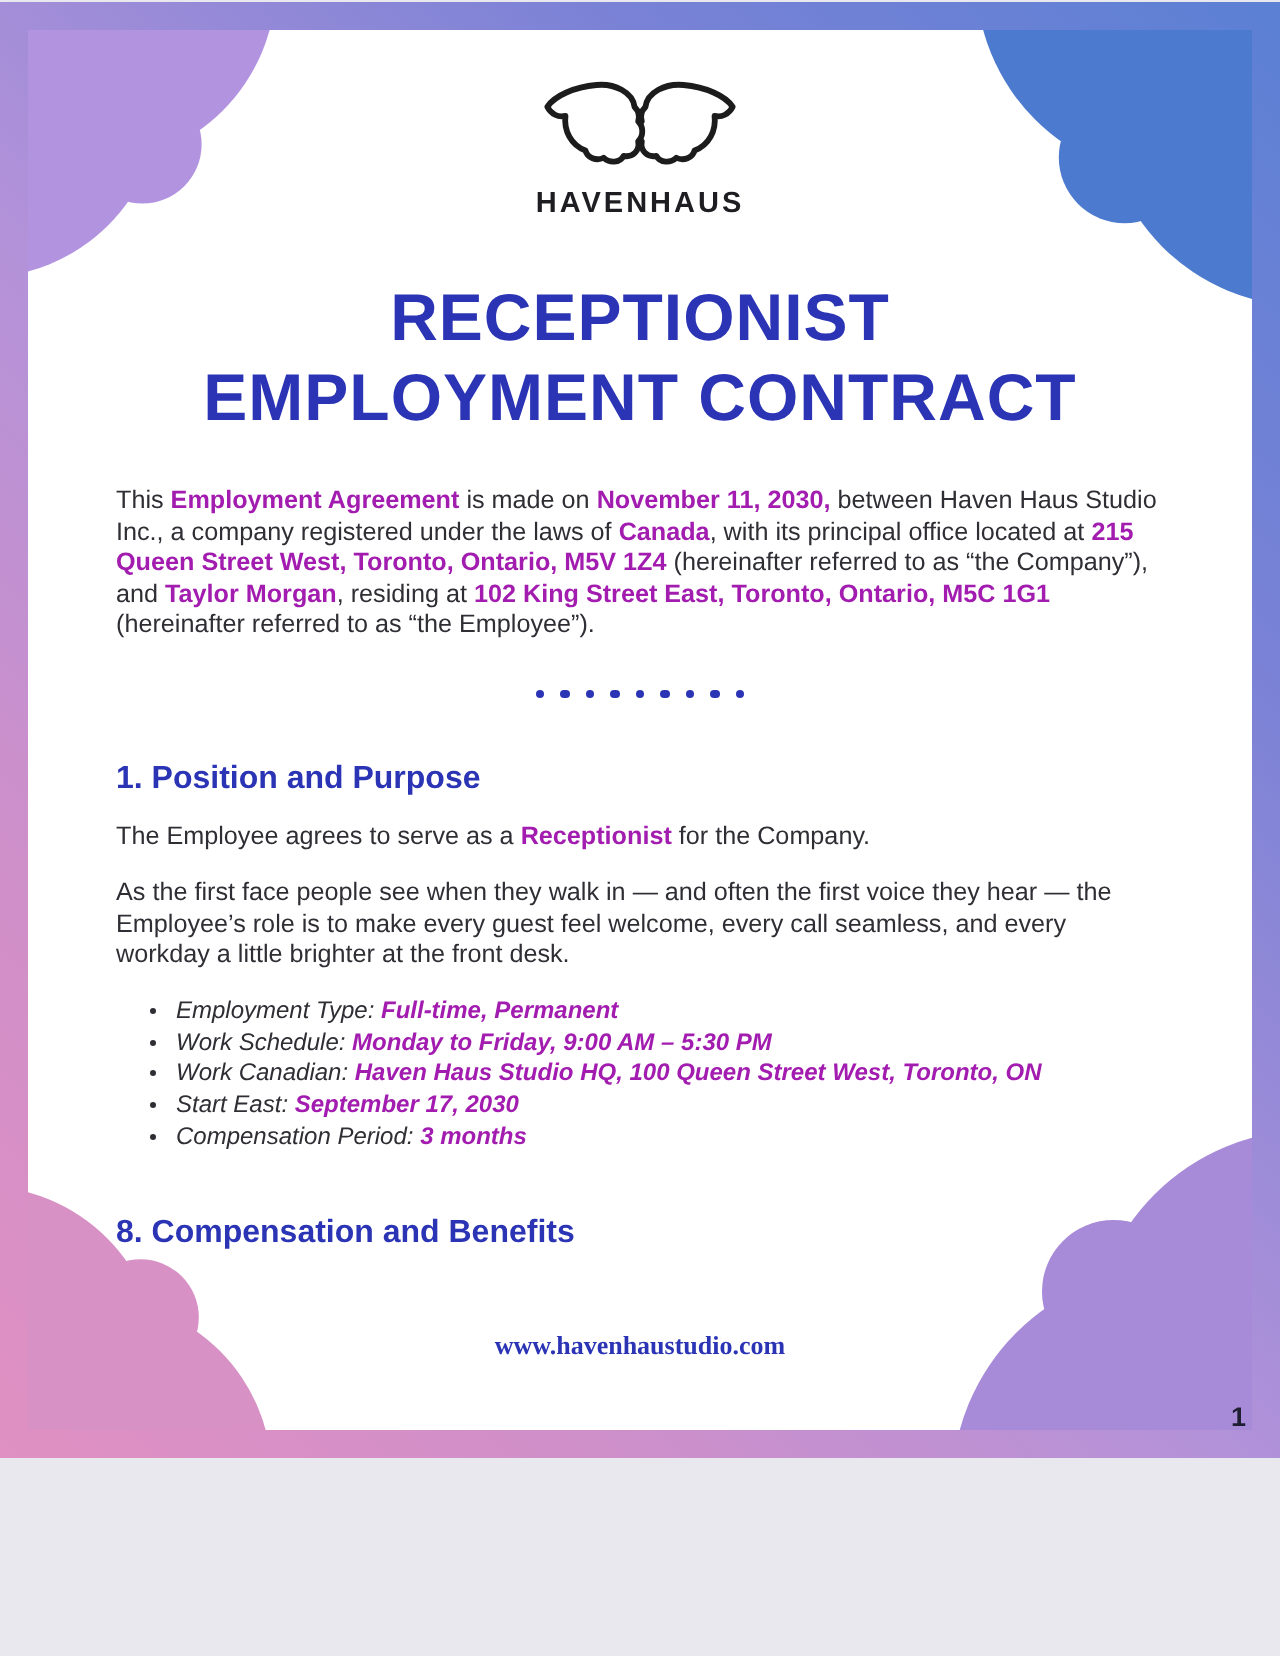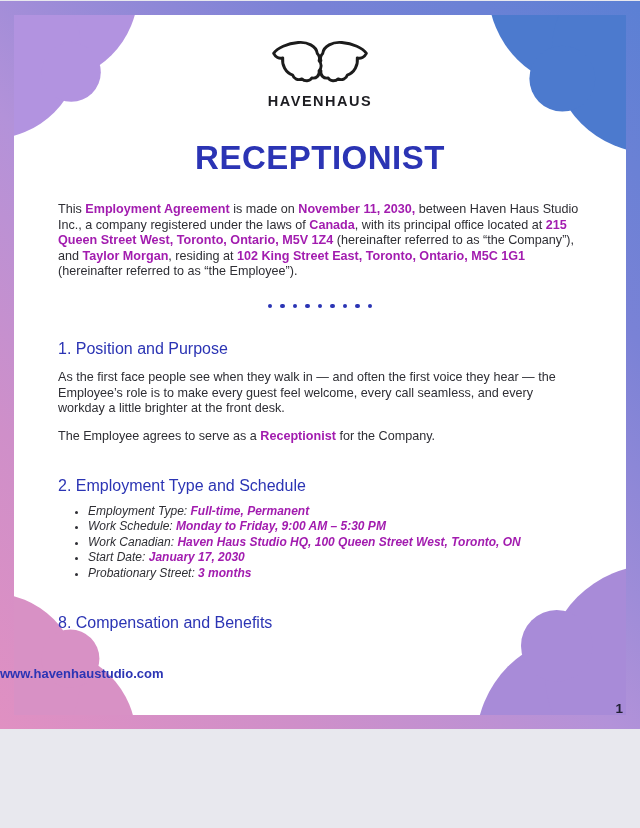--- a/index.html
+++ b/index.html
@@ -41,30 +41,30 @@
     margin-top: 24px; font-size: 12.6px; line-height: 15.5px; color: #2e2e34;
   }
   b { font-weight: 700; color: #a21caf; }
   .dots { margin: 24px auto 0; display: flex; justify-content: center; gap: 8px; }
   .dots i {
     width: 4.5px; height: 4.5px; border-radius: 50%;
     background: var(--accent-blue, #2b34b4); display: block;
   }
   .section-heading {
     margin-top: 32px; color: var(--accent-blue, #2b34b4);
-    font-weight: 400; font-size: 16px; line-height: 18px;
+    font-weight: 700; font-size: 16px; line-height: 18px;
   }
   .para { margin-top: 12px; font-size: 12.6px; line-height: 15.5px; }
   ul.bullets { margin: 9px 0 0 0; padding-left: 30px; }
   ul.bullets li { font-size: 12px; line-height: 15.6px; font-style: italic; }
   ul.bullets li::marker { color: #2e2e34; font-size: 11px; }
   .footer-link {
     position: absolute; left: 0; right: 0; bottom: 48px; z-index: 3;
-    text-align: left; color: var(--accent-blue, #2b34b4);
-    font-weight: 700; font-size: 13px; text-decoration: none; display: block;
+    text-align: center; color: var(--accent-blue, #2b34b4);
+    font-weight: 700; font-size: 13px; text-decoration: none; display: block; font-family: Liberation Serif, serif;
   }
   .page-number {
     position: absolute; right: 17px; bottom: 13px; z-index: 3;
     color: #1f1f33; font-weight: 700; font-size: 13.5px;
   }
 </style>
 </head>
 <body>
 
 <div class="sheet">
@@ -117,47 +117,47 @@
             <path d="M58,15 C59,7 69,2 79,3 C91,4 102,9 106,15 C104,19 100,21 96,20 C97,28 93,36 85,39 C84,43 79,45 75,43 C72,46 66,46 64,42 C59,43 55,39 56,34 C53,31 53,26 56,23 C55,20 56,17 58,15 Z"></path>
             <path d="M52,15 C51,7 41,2 31,3 C19,4 8,9 4,15 C6,19 10,21 14,20 C13,28 17,36 25,39 C26,43 31,45 35,43 C38,46 44,46 46,42 C51,43 55,39 54,34 C57,31 57,26 54,23 C55,20 54,17 52,15 Z"></path>
           </g>
         </svg>
       </span>
       <div class="brand-name">HAVENHAUS</div>
     </div>
 
     <div class="doc-title">
       <div>RECEPTIONIST</div>
+      <div>EMPLOYMENT CONTRACT</div>
     </div>
 
     <p class="intro"><span>This </span><b>Employment Agreement</b><span> is made on </span><b>November 11, 2030,</b><span> between Haven Haus Studio Inc., a company registered under the laws of </span><b>Canada</b><span>, with its principal office located at </span><b>215 Queen Street West, Toronto, Ontario, M5V 1Z4</b><span> (hereinafter referred to as “the Company”), and </span><b>Taylor Morgan</b><span>, residing at </span><b>102 King Street East, Toronto, Ontario, M5C 1G1</b><span> (hereinafter referred to as “the Employee”).</span></p>
 
     <div class="dots">
       <i></i>
         <i></i>
         <i></i>
         <i></i>
         <i></i>
         <i></i>
         <i></i>
         <i></i>
         <i></i>
     </div>
 
     <div class="section-heading">1. Position and Purpose</div>
+    <p class="para"><span>The Employee agrees to serve as a </span><b>Receptionist</b><span> for the Company.</span></p>
     <p class="para">As the first face people see when they walk in — and often the first voice they hear — the Employee’s role is to make every guest feel welcome, every call seamless, and every workday a little brighter at the front desk.</p>
-    <p class="para"><span>The Employee agrees to serve as a </span><b>Receptionist</b><span> for the Company.</span></p>
 
-    <div class="section-heading">2. Employment Type and Schedule</div>
     <ul class="bullets">
       <li><span>Employment Type: </span><b>Full-time, Permanent</b></li>
       <li><span>Work Schedule: </span><b>Monday to Friday, 9:00 AM – 5:30 PM</b></li>
       <li><span>Work Canadian: </span><b>Haven Haus Studio HQ, 100 Queen Street West, Toronto, ON</b></li>
-      <li><span>Start Date: </span><b>January 17, 2030</b></li>
-      <li><span>Probationary Street: </span><b>3 months</b></li>
+      <li><span>Start East: </span><b>September 17, 2030</b></li>
+      <li><span>Compensation Period: </span><b>3 months</b></li>
     </ul>
 
     <div class="section-heading">8. Compensation and Benefits</div>
 
   </div>
 
   <a class="footer-link" href="#">www.havenhaustudio.com</a>
   <div class="page-number">1</div>
 </div>
 

